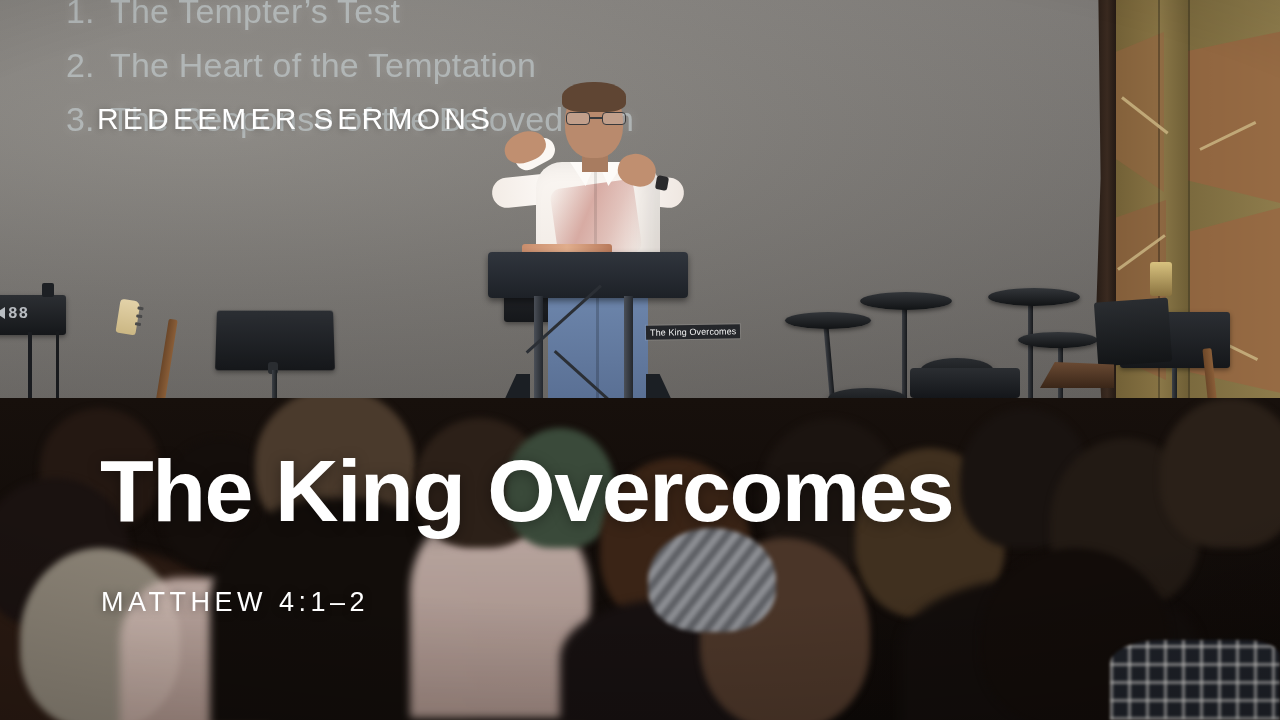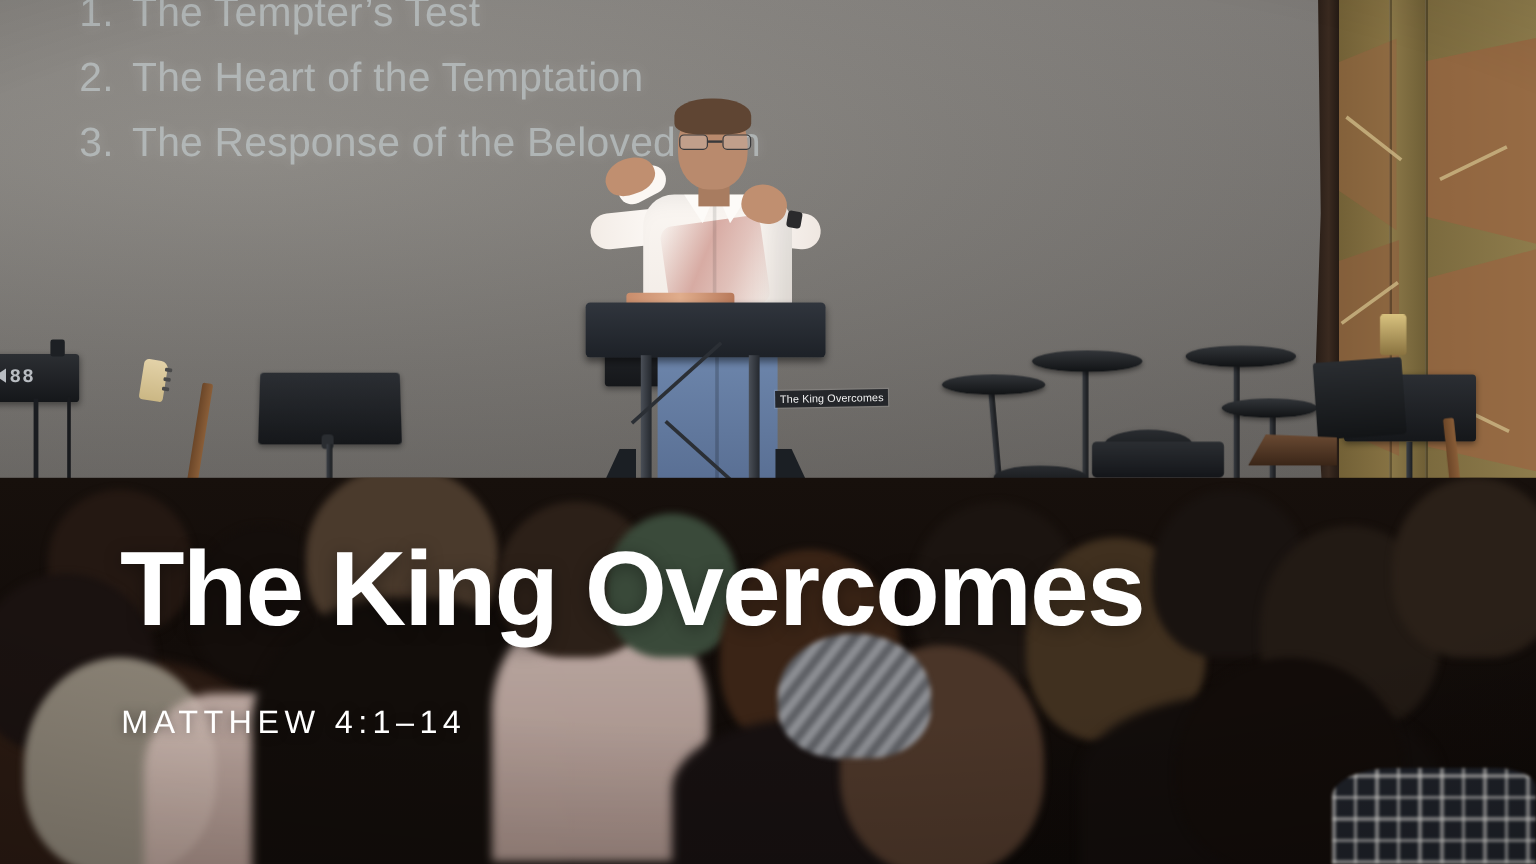--- a/index.html
+++ b/index.html
@@ -631,16 +631,17 @@
     <div class="head-blob" style="left:980px; top:150px; width:190px; height:180px; background:#120c09;"></div>
 
     <div class="head-blob" style="left:700px; top:140px; width:170px; height:190px; background:#4a3528;"></div>
   </div>
 
   <div class="beanie"></div>
   <div class="plaid"></div>
 
   <div class="vignette"></div>
 
+  <div class="brand">REDEEMER SERMONS</div>
   <div class="title">The King Overcomes</div>
-  <div class="subtitle">MATTHEW 4:1–14</div>
+  <div class="subtitle">MATTHEW 4:1–2</div>
 
 </div>
 
 </body></html>

